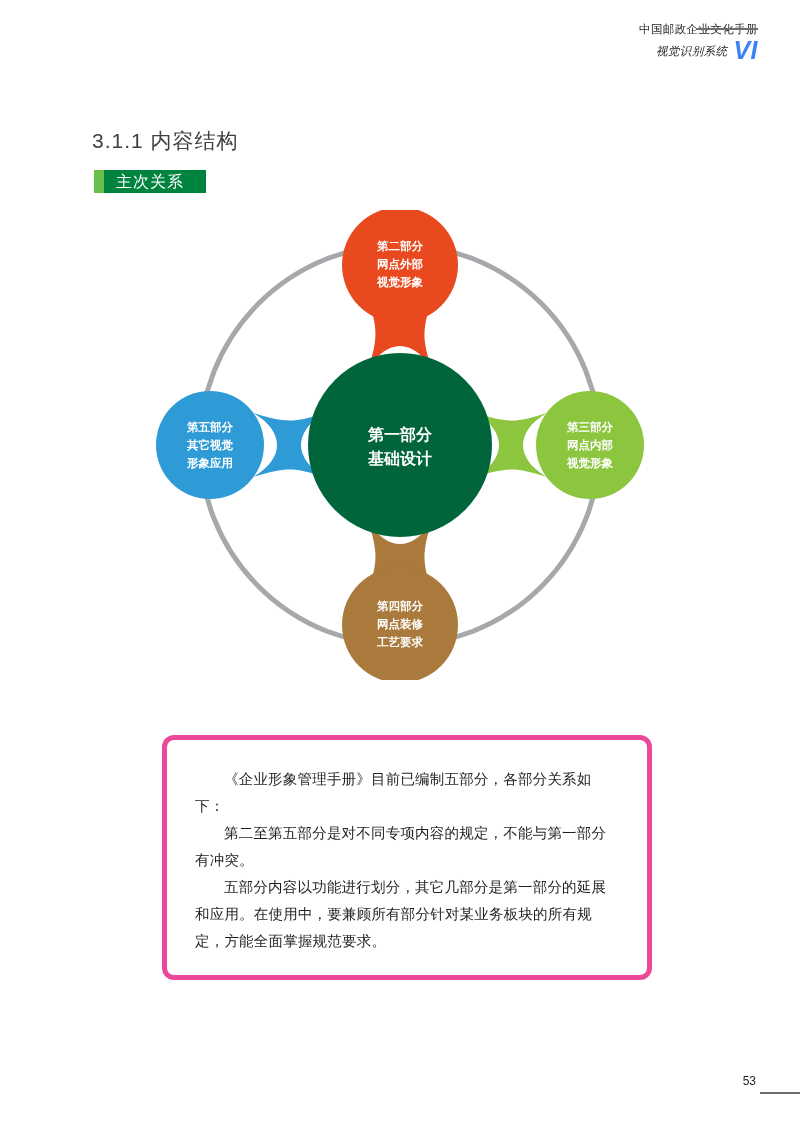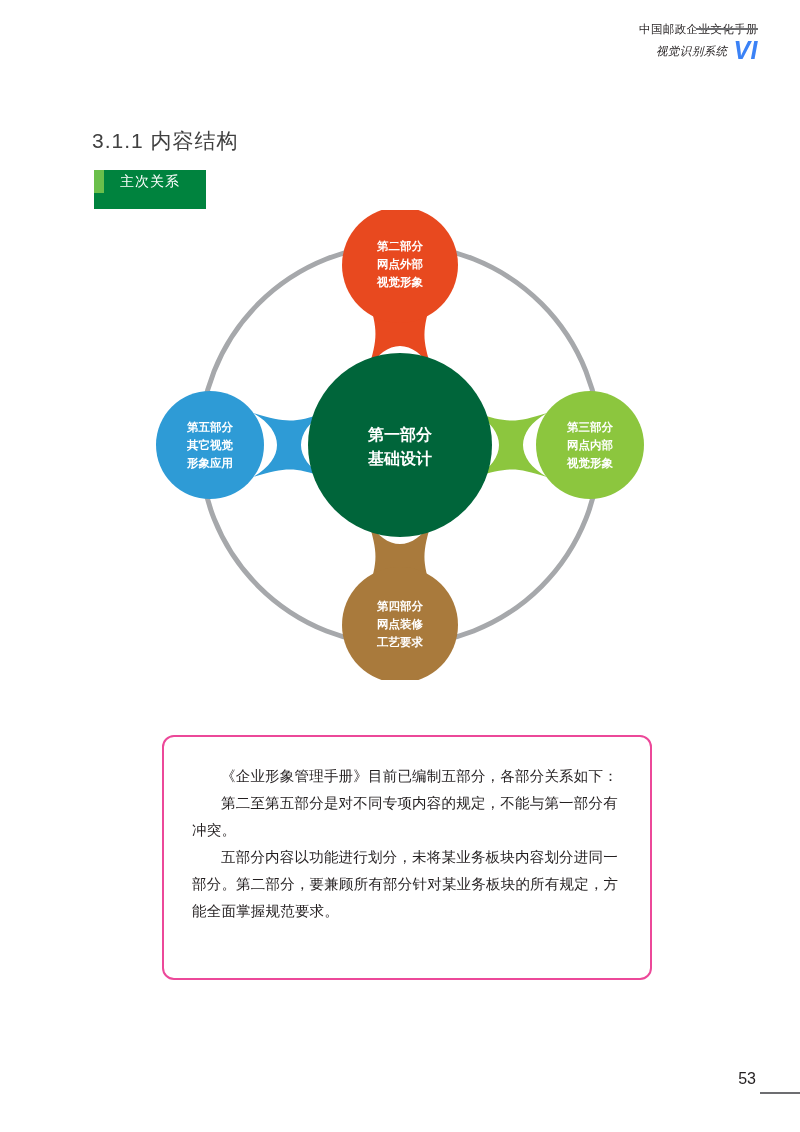--- a/index.html
+++ b/index.html
@@ -75,24 +75,24 @@
     letter-spacing: 1px;
     margin-top: 21px;
   }
 
   
   .tag {
     position: absolute;
     left: 94px;
     top: 170px;
     width: 112px;
-    height: 39px;
+    height: 23px;
     background: #00833e;
     color: #ffffff;
-    font-size: 14px;
+    font-size: 16px;
     line-height: 23px;
     text-align: center;
     letter-spacing: 1px;
   }
   .tag-accent {
     position: absolute;
     left: 94px;
     top: 170px;
     width: 10px;
     height: 23px;
@@ -119,42 +119,42 @@
   .node-label.small { font-size: 11.5px; }
   .node-label.center { font-size: 16px; }
 
   
   .textbox {
     position: absolute;
     left: 162px;
     top: 735px;
     width: 490px;
     height: 245px;
-    border: 2px solid #ec4899;
+    border: 5px solid #ec4899;
     border-radius: 12px;
     box-sizing: border-box;
   }
   .textbox-inner {
     padding: 26px 28px 0 28px;
     font-size: 14.5px;
     line-height: 27px;
     color: #231f20;
     letter-spacing: 0.2px;
   }
   .textbox-inner p {
     margin: 0;
     text-indent: 2em;
   }
 
   
   .page-number {
     position: absolute;
     right: 44px;
     bottom: 44px;
-    font-size: 16px;
+    font-size: 12px;
     color: #231f20;
   }
   .footer-rule {
     position: absolute;
     right: 0;
     bottom: 38px;
     width: 40px;
     height: 2px;
     background: #6d6e71;
   }
@@ -214,20 +214,20 @@
       <text class="node-label small" x="440" y="221">第三部分</text>
       <text class="node-label small" x="440" y="239">网点内部</text>
       <text class="node-label small" x="440" y="257">视觉形象</text>
     </svg>
   </div>
 
   <div class="textbox">
     <div class="textbox-inner">
       <p>《企业形象管理手册》目前已编制五部分，各部分关系如下：</p>
       <p>第二至第五部分是对不同专项内容的规定，不能与第一部分有冲突。</p>
-      <p>五部分内容以功能进行划分，未将某业务板块内容划分进同一部分。第二部分，要兼顾所有部分针对某业务板块的所有规定，方能全面掌握规范要求。</p>
+      <p>五部分内容以功能进行划分，其它几部分是第一部分的延展和应用。在使用中，要兼顾所有部分针对某业务板块的所有规定，方能全面掌握规范要求。</p>
     </div>
   </div>
 
   <div class="page-number">53</div>
   <div class="footer-rule"></div>
 
 </div>
 
 </body></html>

